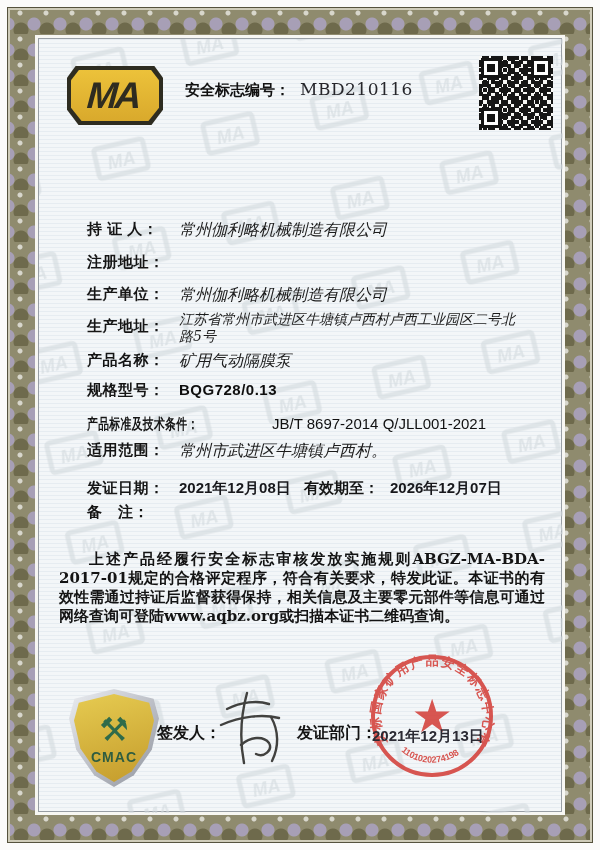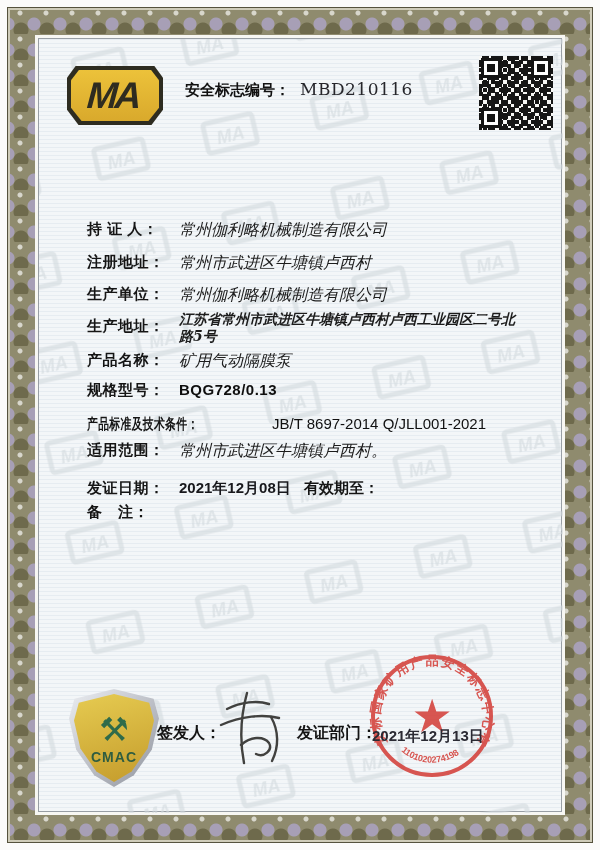--- a/index.html
+++ b/index.html
@@ -54,21 +54,21 @@
   .f-tl{left:2px;top:2px;} .f-tr{right:2px;top:2px;} .f-bl{left:2px;bottom:2px;}
 
   .title{position:absolute;left:0;top:88px;width:100%;margin:0;text-align:center;
     font:700 35px "DejaVu Serif",serif;color:#121212;letter-spacing:1px;}
 
   
   .row{position:absolute;left:48px;display:flex;align-items:flex-start;white-space:nowrap;}
   .flabel{font:700 15px "Liberation Sans",sans-serif;color:#151515;width:92px;flex:none;letter-spacing:.5px;}
   .flabel.long{width:auto;transform:scaleX(.72);transform-origin:left center;}
   .fvalue{font:500 16px "DejaVu Serif",serif;font-style:italic;color:#1c1c1c;}
-  .fvalue.wrap{white-space:normal;width:344px;font-size:14px;line-height:17px;font-weight:bold;}
+  .fvalue.wrap{white-space:normal;width:344px;font-size:14px;line-height:17px;}
   .fvalue.spec{font:700 15px "Liberation Sans",sans-serif;font-style:normal;color:#0e0e0e;letter-spacing:.5px;}
   .fvalue.std{font:400 15px "Liberation Sans",sans-serif;font-style:normal;color:#101010;margin-left:30px;}
   .r0{top:181px;} .r1{top:214px;} .r2{top:246px;} .r3{top:272px;} .r3 .flabel{padding-top:6px;}
   .r4{top:312px;} .r5{top:342px;} .r6{top:376px;} .r7{top:402px;}
   .rdates{top:440px;} .rremark{top:464px;}
   .dval{font:600 15px "Liberation Sans",sans-serif;color:#18181c;}
   .dval.v1{margin-left:0;width:119px;}
   .vlabel{font:700 15px "Liberation Sans",sans-serif;color:#151515;margin-left:6px;width:86px;}
 
   .statement{position:absolute;left:20px;top:511px;width:486px;margin:0;
@@ -125,21 +125,20 @@
     <div class="finder f-bl"></div>
   </div>
 
 
   <div class="row r0">
     <span class="flabel">持 证 人：</span>
     <span class="fvalue">常州伽利略机械制造有限公司</span>
   </div>
   <div class="row r1">
     <span class="flabel">注册地址：</span>
-    <span class="fvalue">常州市武进区牛塘镇卢西村</span>
   </div>
   <div class="row r2">
     <span class="flabel">生产单位：</span>
     <span class="fvalue">常州伽利略机械制造有限公司</span>
   </div>
   <div class="row r3">
     <span class="flabel">生产地址：</span>
     <span class="fvalue wrap">江苏省常州市武进区牛塘镇卢西村卢西工业园区二号北路5号</span>
   </div>
   <div class="row r4">
@@ -156,25 +155,27 @@
   </div>
   <div class="row r7">
     <span class="flabel">适用范围：</span>
     <span class="fvalue">常州市武进区牛塘镇卢西村。</span>
   </div>
 
   <div class="row rdates">
     <span class="flabel">发证日期：</span>
     <span class="dval v1">2021年12月08日</span>
     <span class="vlabel">有效期至：</span>
+    <span class="dval">2026年12月07日</span>
   </div>
   <div class="row rremark">
     <span class="flabel">备　注：</span>
   </div>
 
+  <p class="statement">上述产品经履行安全标志审核发放实施规则ABGZ-MA-BDA-2017-01规定的合格评定程序，符合有关要求，特发此证。本证书的有效性需通过持证后监督获得保持，相关信息及主要零元部件等信息可通过网络查询可登陆www.aqbz.org或扫描本证书二维码查询。</p>
 
   <div class="cmac">
     <div class="cmac-in">
       <span class="cmac-emblem">⚒</span>
       <span class="cmac-text">CMAC</span>
     </div>
   </div>
 
   <span class="signer-label">签发人：</span>
 

